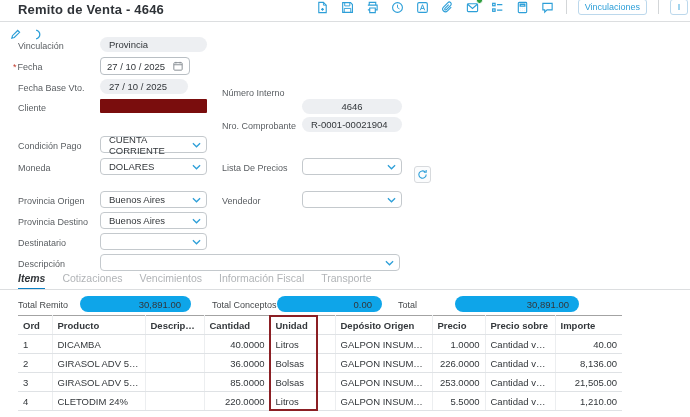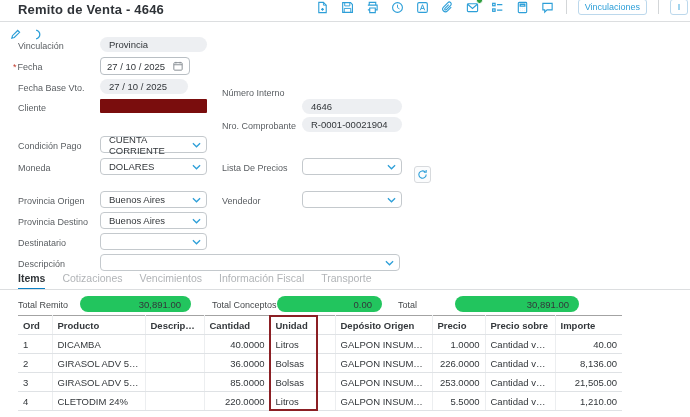--- a/index.html
+++ b/index.html
@@ -19,40 +19,40 @@
 
   
   .quick { position:absolute; left:8px; top:27px; display:flex; gap:8px; }
   .quick .tb svg{ width:11px; height:11px; }
 
   
   .lbl { position:absolute; font-size:9px; color:#5a5e62; white-space:nowrap; }
   .req { color:#c0392b; margin-right:1px; }
   .pill { position:absolute; height:15px; background:#edeff2; border-radius:8px; font-size:9.5px; color:#32363a;
           display:flex; align-items:center; padding:0 9px; }
-  .pill.right { justify-content:flex-start; }
+  .pill.right { justify-content:center; }
   .redacted { position:absolute; background:#7a0d0d; border-radius:1px; }
   .inputbox { position:absolute; height:18px; background:#fff; border:1px solid #b9bfc4; border-radius:4px;
               font-size:9.5px; display:flex; align-items:center; padding:0 6px; justify-content:space-between; cursor:text; }
   .selectbox { position:absolute; height:17px; background:#fff; border:1px solid #c4c9cd; border-radius:4px;
                font-size:9.5px; display:flex; align-items:center; padding:0 18px 0 8px; cursor:pointer; }
   .chev { position:absolute; right:5px; top:50%; margin-top:-3px; width:9px; height:6px; }
   .icon-btn { position:absolute; width:17px; height:17px; border:1px solid #d7dadd; border-radius:3px; background:#fbfcfd;
               display:flex; align-items:center; justify-content:center; cursor:pointer; }
   .icon-btn svg{ width:11px; height:11px; }
 
   
   .tabs { position:absolute; left:18px; top:272px; display:flex; gap:17px; }
   .tab { font-size:10.5px; color:#b1b4b7; padding-bottom:4px; cursor:pointer; white-space:nowrap; }
-  .tab.active { color:#32363a; border-bottom:2.5px solid #0a7fc4; font-weight:600; }
+  .tab.active { color:#32363a; border-bottom:2.5px solid #0a7fc4; font-weight:600;font-style:italic; }
   .tabs-rule { position:absolute; left:0; top:289px; width:690px; height:1px; background:#dcdee0; }
 
   
   .tot-lbl { position:absolute; font-size:9px; color:#45484b; white-space:nowrap; }
-  .tot-pill { position:absolute; height:16px; background:#22c55e; border-radius:8px; font-size:9.5px;
+  .tot-pill { position:absolute; height:16px; background:#0ea5e9; border-radius:8px; font-size:9.5px;
               display:flex; align-items:center; justify-content:flex-end; padding:0 10px; }
 
   
   table.grid { position:absolute; left:18px; top:315px; width:604px; border-collapse:collapse; table-layout:fixed; font-size:9.5px; }
   table.grid th { font-weight:600; color:#33373b; text-align:left; }
   table.grid th, table.grid td { height:19px; padding:0 5px; border-bottom:1px solid #dfe2e5; border-right:1px solid #eceef0;
                                  overflow:hidden; white-space:nowrap; text-overflow:ellipsis; }
   table.grid tr th:first-child, table.grid tr td:first-child { border-left:none; }
   table.grid tr th:last-child, table.grid tr td:last-child { border-right:none; }
   table.grid thead th { border-top:1px solid #a3a3a3; }

